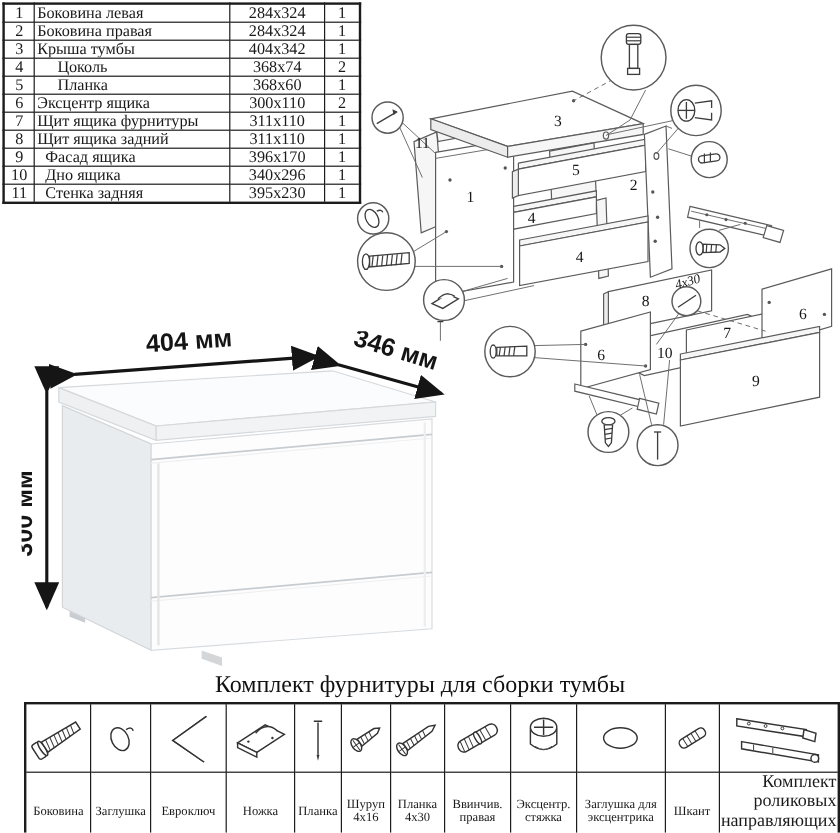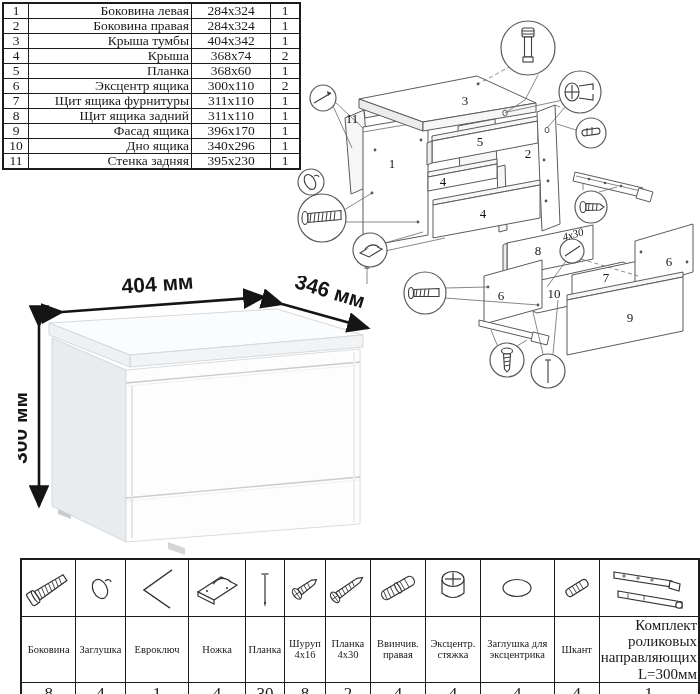--- a/index.html
+++ b/index.html
@@ -5,21 +5,21 @@
   html,body{margin:0;padding:0;background:#fff;}
   .page{position:relative;width:700px;height:694px;background:#fff;overflow:hidden;
         font-family:"Liberation Serif",serif;color:#1a1a1a;}
 
   
   .parts-table{position:absolute;left:2px;top:2px;border-collapse:collapse;
                border:2px solid #1c1c1c;table-layout:fixed;}
   .parts-table td{border:1px solid #1c1c1c;height:14px;font-size:13.5px;line-height:14px;
                   padding:0 2px;overflow:hidden;}
   .parts-table .c-num{width:20px;text-align:center;}
-  .parts-table .c-name{width:158px;text-align:right;white-space:pre;font-family:Liberation Serif, serif;}
+  .parts-table .c-name{width:158px;text-align:left;white-space:pre;font-family:Liberation Serif, serif;}
   .parts-table .c-size{width:74px;text-align:center;margin-top:34px;}
   .parts-table .c-qty{width:24px;text-align:center;}
 
   
   .exploded{position:absolute;left:295px;top:0;}
   .exploded .panel{fill:#fff;stroke:#5b5b5b;stroke-width:1;}
   .exploded .edge{fill:#ececec;stroke:#5b5b5b;stroke-width:1;}
   .exploded .edge2{fill:#f6f6f6;stroke:#5b5b5b;stroke-width:1;}
   .exploded .callout{fill:#fff;stroke:#5b5b5b;stroke-width:1.2;}
   .exploded .ln{stroke:#6a6a6a;stroke-width:.8;fill:none;}
@@ -70,21 +70,21 @@
           <td class="c-qty">1</td>
         </tr>
       <tr>
           <td class="c-num">3</td>
           <td class="c-name">Крыша тумбы</td>
           <td class="c-size">404x342</td>
           <td class="c-qty">1</td>
         </tr>
       <tr>
           <td class="c-num">4</td>
-          <td class="c-name">     Крыша</td>
+          <td class="c-name">     Цоколь</td>
           <td class="c-size">368x74</td>
           <td class="c-qty">2</td>
         </tr>
       <tr>
           <td class="c-num">5</td>
           <td class="c-name">     Планка</td>
           <td class="c-size">368x60</td>
           <td class="c-qty">1</td>
         </tr>
       <tr>
@@ -357,20 +357,21 @@
     <text x="140" y="15" transform="rotate(-4 140 15)">404 мм</text>
 
     <line class="dim-line" x1="264" y1="28" x2="350" y2="52" marker-start="url(#ah)" marker-end="url(#ah)"></line>
     <text x="310" y="22" transform="rotate(17 310 22)">346 мм</text>
 
     <line class="dim-line" x1="21" y1="50" x2="21" y2="230" marker-start="url(#ah)" marker-end="url(#ah)"></line>
     <text x="9" y="152" transform="rotate(-90 9 152)">300 мм</text>
   </svg>
 
   <div class="hardware">
+    <div class="hw-title">Комплект фурнитуры для сборки тумбы</div>
     <table class="hw-table">
       <colgroup>
         <col style="width:55px">
           <col style="width:50px">
           <col style="width:64px">
           <col style="width:57px">
         <col style="width:39px">
           <col style="width:40px">
           <col style="width:43px">
           <col style="width:54px">

